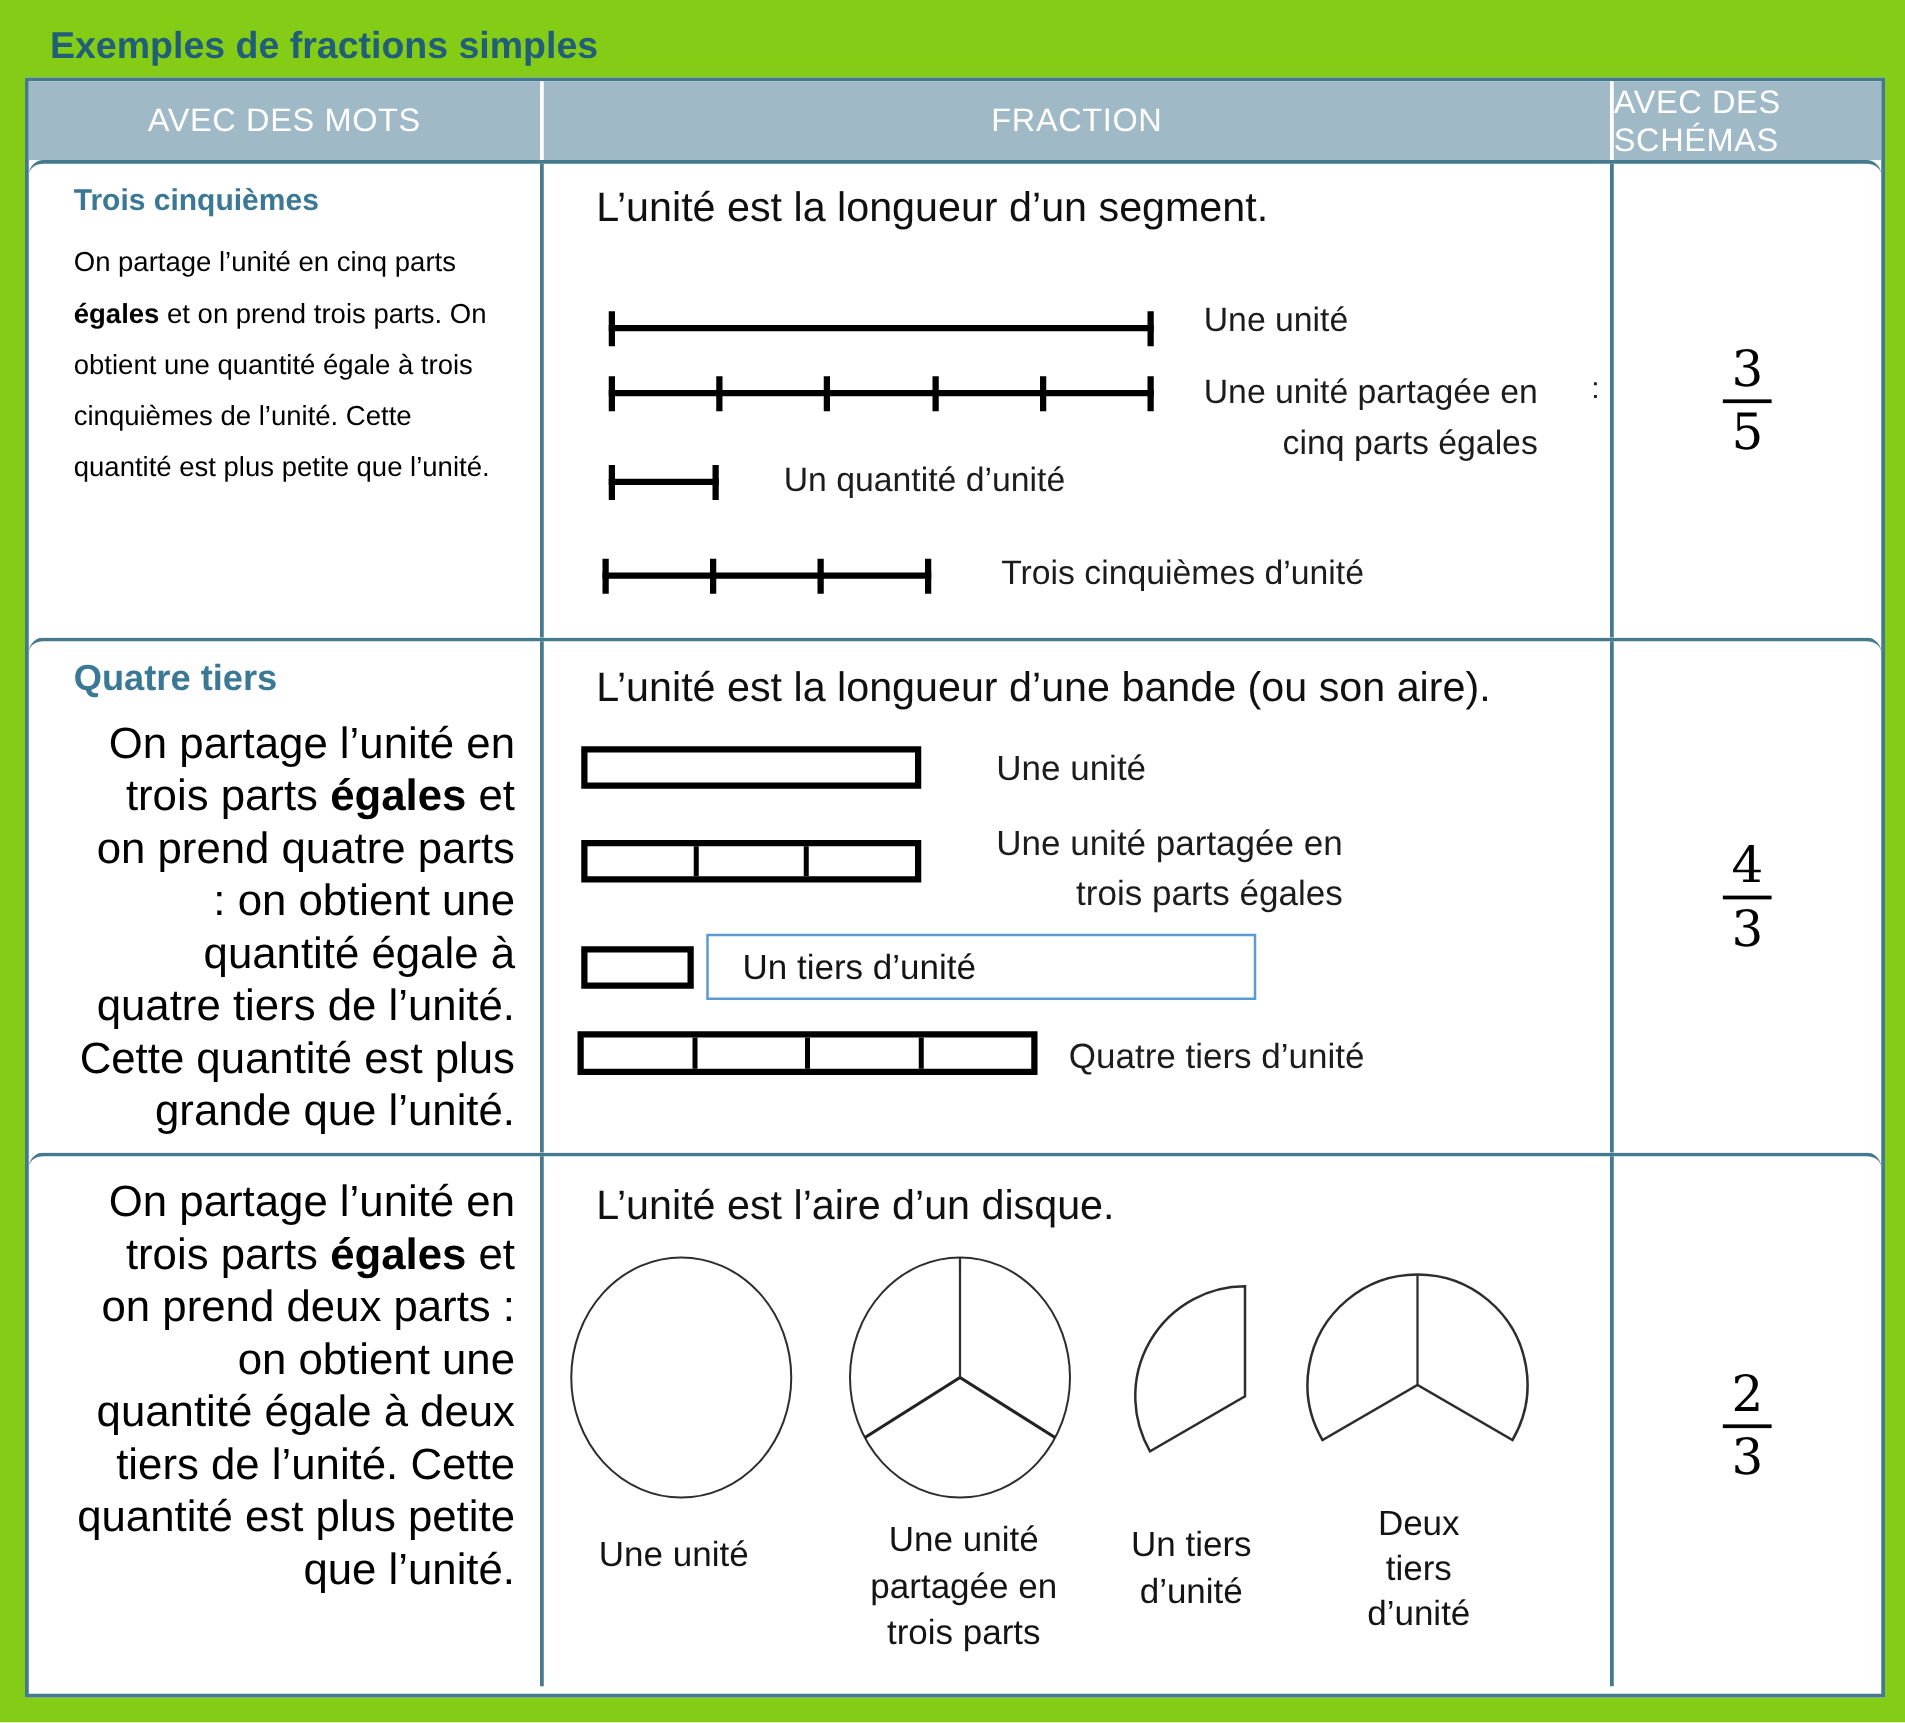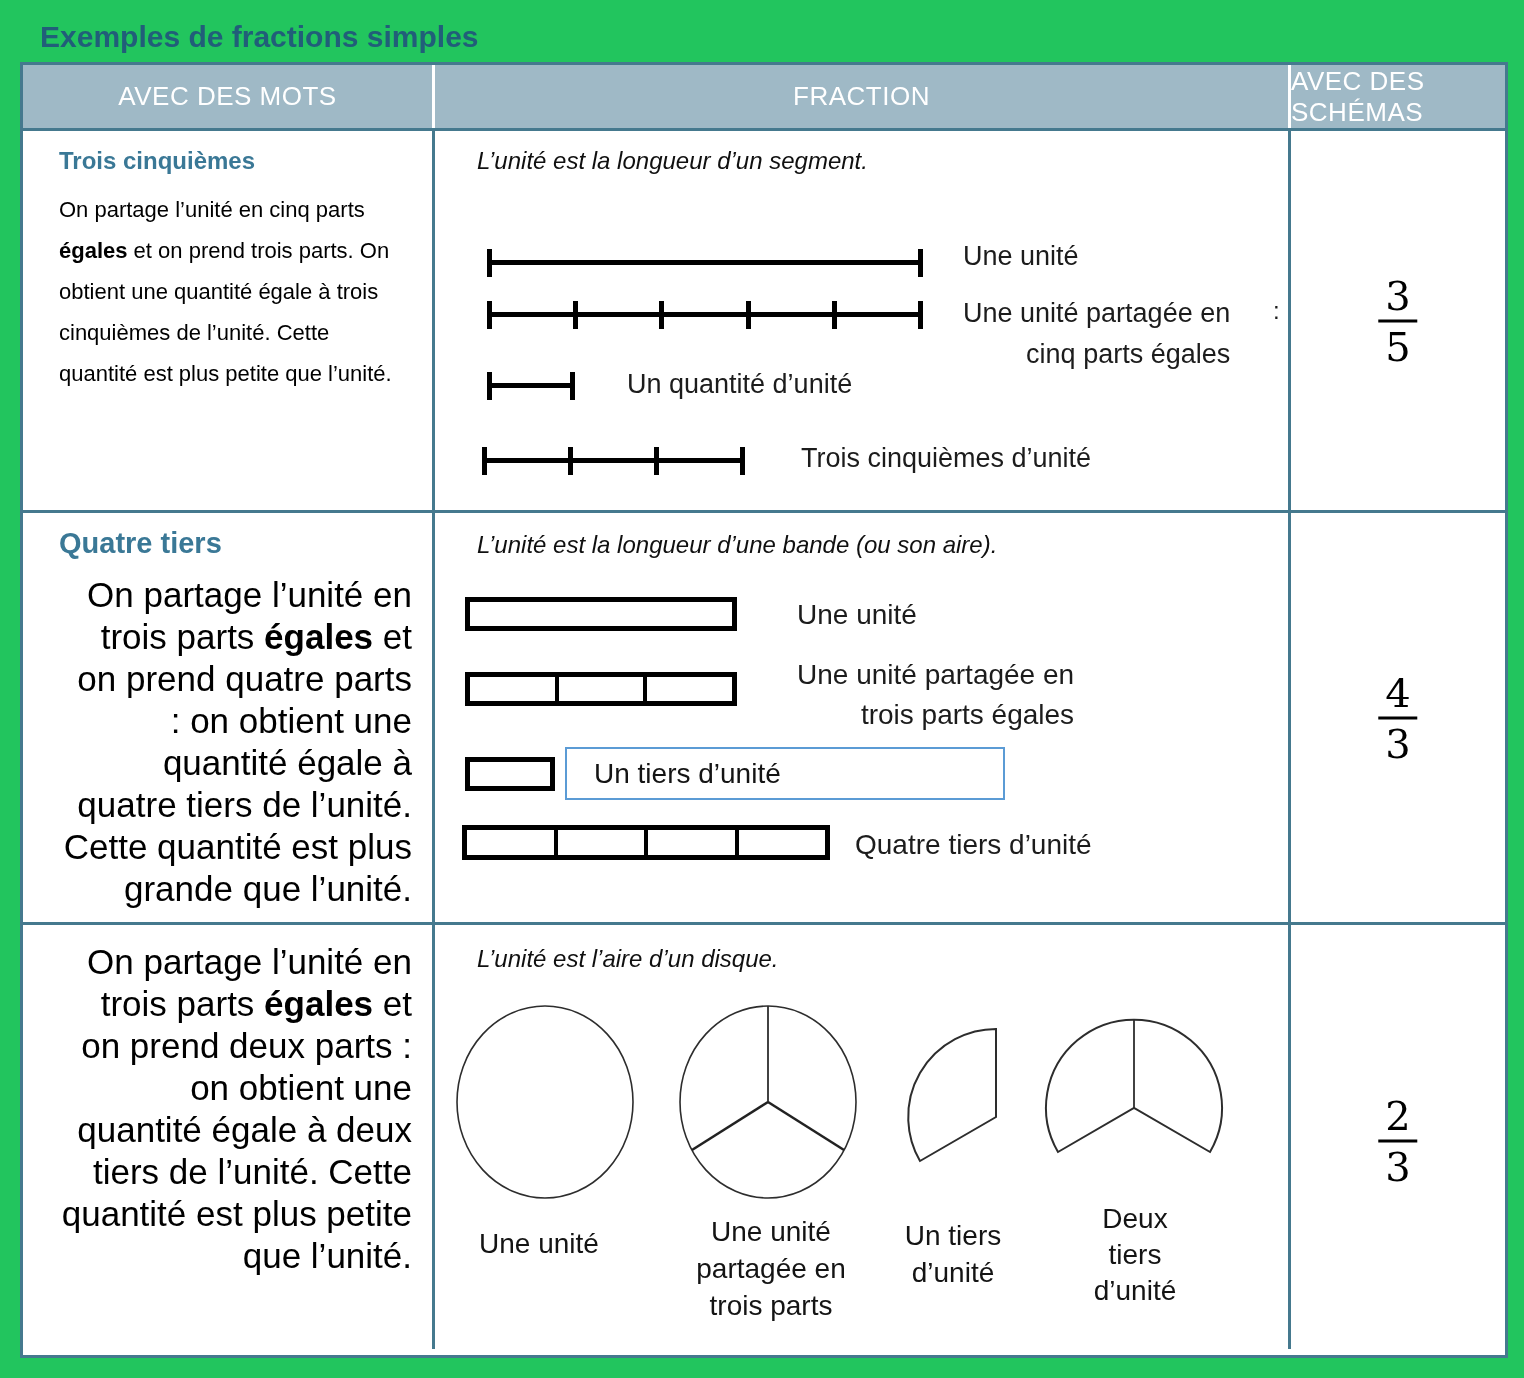--- a/index.html
+++ b/index.html
@@ -1,36 +1,36 @@
 <!DOCTYPE html>
 <html><head>
 <meta charset="utf-8">
 <style>
   html,body{margin:0;padding:0;background:#fff;}
-  .page{position:relative;width:1524px;height:1378px;background:#22c55e;overflow:hidden;
+  .page{position:relative;width:1524px;height:1378px;background:#84cc16;overflow:hidden;
         font-family:"Liberation Sans",sans-serif;color:#111;}
   .title{position:absolute;left:40px;top:20px;font-size:30px;font-weight:bold;color:#215e79;}
   
   .tbl{position:absolute;left:20px;top:62px;width:1488px;height:1296px;
        border:3px solid #45798e;box-sizing:border-box;background:#fff;}
   .trow{display:grid;grid-template-columns:412px 856px 1fr;box-sizing:border-box;}
   .thead{height:63px;background:#9fb9c6;}
   .th{display:flex;align-items:center;justify-content:center;color:#ffffff;font-size:26px;
       letter-spacing:.5px;border-right:3px solid #ffffff;box-sizing:border-box;}
   .th:last-child{border-right:none;}
-  .brow{border-top:3px solid #45798e;}
+  .brow{border-top:3px solid #45798e;border-radius:12px;}
   .r1{height:382px;} .r2{height:412px;} .r3{height:427px;}
   .cell{position:relative;box-sizing:border-box;border-right:3px solid #45798e;overflow:hidden;}
   .cell:last-child{border-right:none;}
   .words{padding:16px 20px 0 36px;}
   .words h2{margin:0 0 14px 0;color:#3a7896;}
   .h-small{font-size:24px;} .h-big{font-size:29px;}
   .p-small{font-size:22px;line-height:41px;margin:0;color:#000;}
   .p-big{font-size:35px;line-height:42px;margin:0;color:#000;text-align:right;}
-  .caption{position:absolute;font-style:italic;font-size:24px;color:#101010;white-space:nowrap;}
+  .caption{position:absolute;font-size:33px;color:#101010;white-space:nowrap;}
   .lab{position:absolute;font-size:27px;color:#1c1c1c;white-space:nowrap;}
   .lab2{line-height:41px;white-space:pre-line;text-align:right;}
   
   .seg{position:absolute;height:28px;}
   .seg .bar{position:absolute;left:0;right:0;top:11px;height:5px;background:#000;}
   .seg .tk{position:absolute;top:0;width:5px;height:28px;background:#000;}
   
   .band{position:absolute;border:5px solid #000;box-sizing:border-box;display:flex;background:#fff;}
   .band .c{flex:1;border-right:4px solid #000;}
   .band .c:last-child{border-right:none;}

